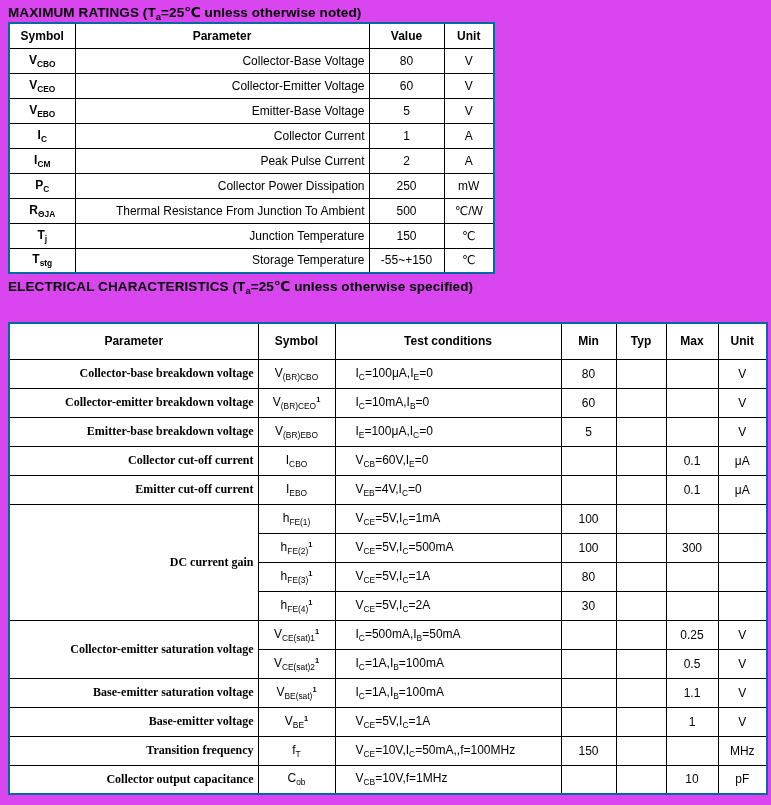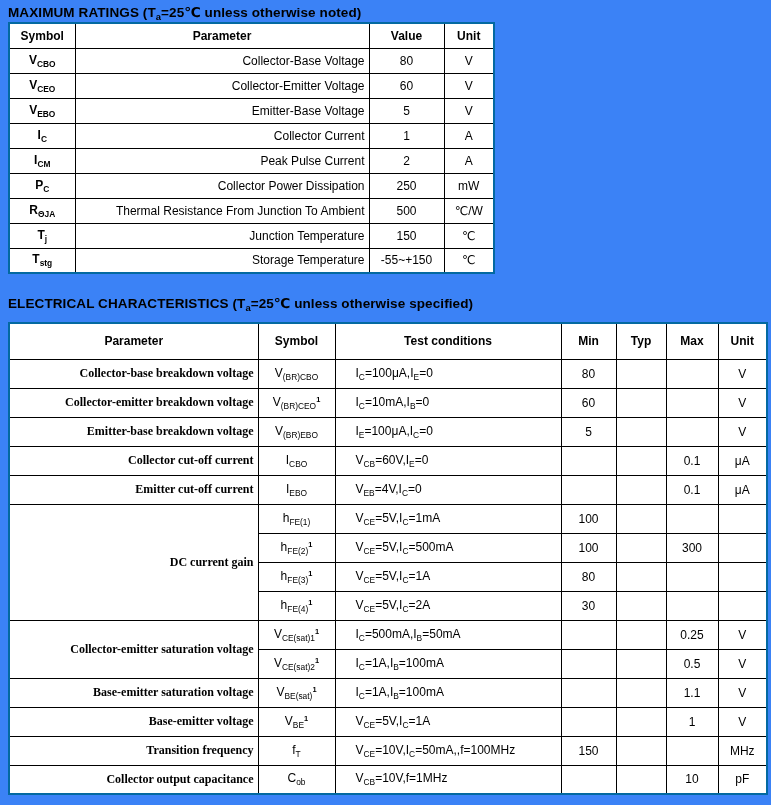--- a/index.html
+++ b/index.html
@@ -1,22 +1,22 @@
 <!DOCTYPE html>
 <html><head>
 <meta charset="utf-8">
 <style>
   html,body{margin:0;padding:0;background:#ffffff;}
   .page{
-    position:relative;width:771px;height:805px;background:#3b82f6;color:#000000;
+    position:relative;width:771px;height:805px;background:#d946ef;color:#000000;
     font-family:"Liberation Sans","DejaVu Sans",sans-serif;overflow:hidden;
   }
   .title{position:absolute;left:8px;margin:0;font-size:13.5px;font-weight:bold;letter-spacing:0.1px;white-space:nowrap;}
   #title1{top:4px;}
-  #title2{top:295px;}
+  #title2{top:278px;}
   table{position:absolute;border-collapse:collapse;table-layout:fixed;background:#ffffff;border:2px solid #0369a1;}
   .t1{left:8px;top:22px;width:485px;}
   .t2{left:8px;top:322px;width:758px;}
   th,td{border:1.5px solid #000;font-size:12px;color:#000;padding:0;vertical-align:middle;overflow:hidden;white-space:nowrap;}
   th{font-weight:bold;text-align:center;}
   .t1 tr{height:25px;}
   .t2 thead tr{height:36px;}
   .t2 tbody tr{height:29px;}
   td.sym{text-align:center;}
   .t1 td.sym{font-weight:bold;margin-left:16px;}

